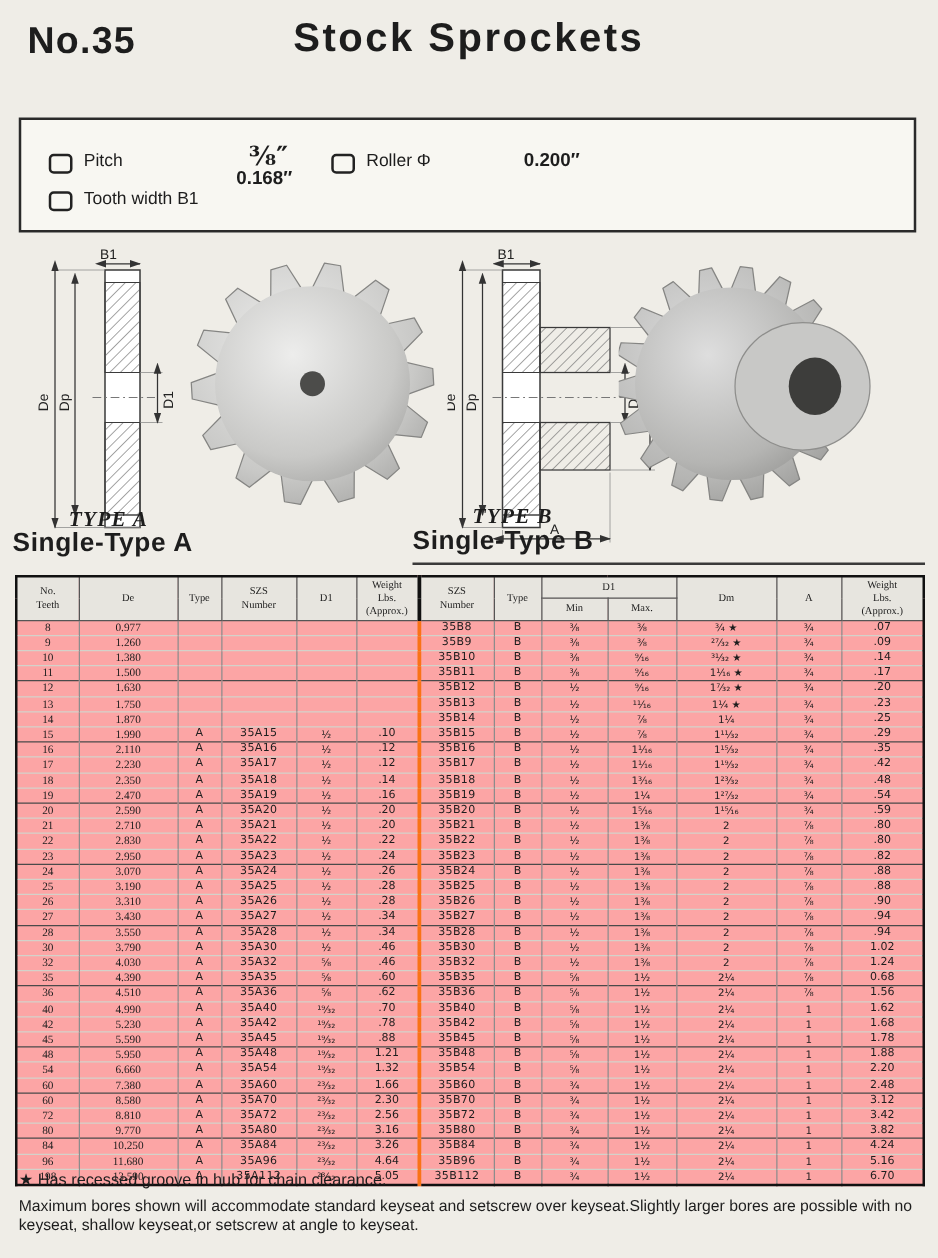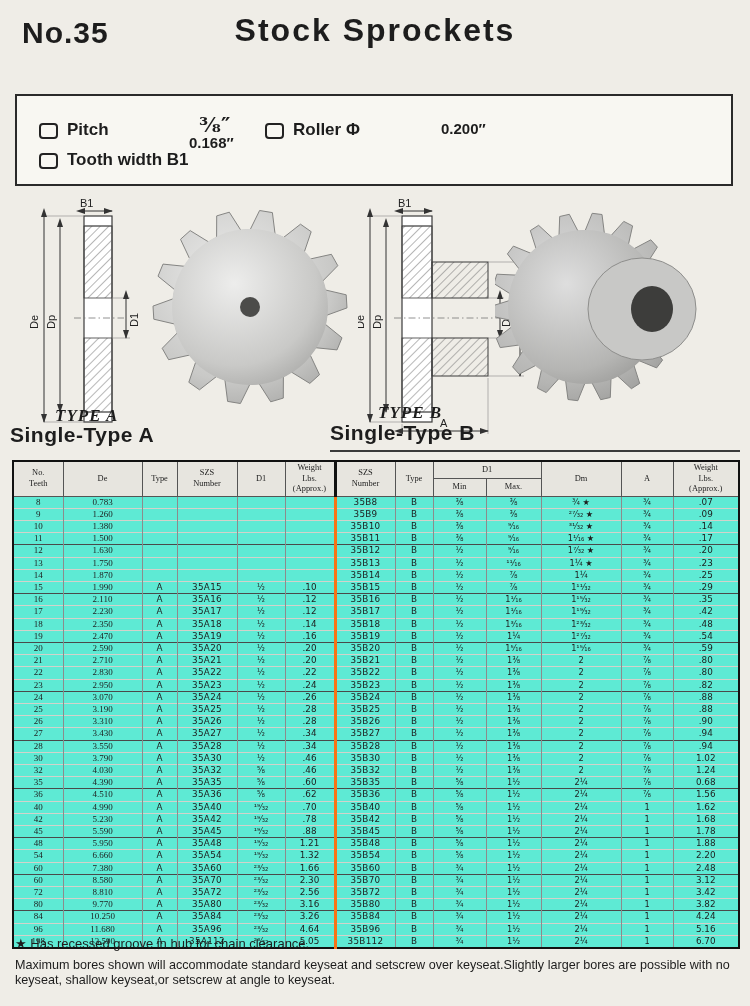--- a/index.html
+++ b/index.html
@@ -2,29 +2,29 @@
 <html><head>
 <meta charset="utf-8">
 <style>
   html,body{margin:0;padding:0;}
   body{width:750px;height:1006px;position:relative;background:#efede7;font-family:"Liberation Sans",sans-serif;color:#1d1d1d;overflow:hidden;}
   .abs{position:absolute;}
   #hdr-code{left:22px;top:16px;font-size:30px;font-weight:bold;letter-spacing:1px;}
   #hdr-title{left:170px;top:12px;width:410px;text-align:center;font-size:32px;font-weight:bold;letter-spacing:2px;}
   #spec-box{left:15px;top:94px;width:714px;height:88px;border:2px solid #2a2a2a;background:#f8f7f2;}
   .cbx{position:absolute;width:15px;height:12px;border:2px solid #222;border-radius:4px;background:transparent;}
-  .spec-label{position:absolute;font-size:17px;font-weight:bold;}
+  .spec-label{position:absolute;font-size:14px;font-weight:normal;}
   .spec-val{position:absolute;font-size:15px;font-weight:bold;}
   .spec-frac{position:absolute;font-size:21px;font-weight:bold;font-family:"DejaVu Serif",serif;}
   .caption-type{position:absolute;font-family:"Liberation Serif",serif;font-style:italic;font-weight:bold;font-size:17px;letter-spacing:1px;}
   .caption-single{position:absolute;font-family:Liberation Sans, sans-serif;font-weight:bold;font-size:21px;letter-spacing:0.5px;}
   #rule-b{left:330px;top:450px;width:410px;height:2px;background:#3a3a3a;}
   
   #tbl-wrap{left:12px;top:460px;width:726px;}
-  table{border-collapse:collapse;table-layout:fixed;width:726px;background:#5eead4;}
+  table{border-collapse:collapse;table-layout:fixed;width:726px;background:#fca5a5;}
   th{background:#e7e5df;border:1px solid #555;font-family:"Liberation Serif","DejaVu Serif",serif;font-weight:normal;font-size:8.4px;line-height:1.25;white-space:pre-line;padding:1px 0;}
   td{border-left:1px solid #8c8c8c;border-right:1px solid #8c8c8c;border-top:1px solid #d3d2ca;padding:0;text-align:center;font-size:8.8px;line-height:11.2px;height:11.2px;font-family:"DejaVu Sans",sans-serif;overflow:hidden;}
   tr.group-start td{border-top:1.5px solid #4a4a4a;}
   td.c0,td.c1{font-family:"Liberation Serif","DejaVu Serif",serif;font-size:9px;}
   td.c4,td.c8,td.c9,td.c10,td.c11{font-size:8.2px;}
   td.c3,td.c6{letter-spacing:0.3px;}
   td.c6{border-left:3px solid #f97316;}
   th.bdiv{border-left:3px solid #111;}
   table{border:2px solid #111;}
   
@@ -37,21 +37,21 @@
 
 <div class="abs" id="hdr-code">No.35</div>
 <div class="abs" id="hdr-title">Stock Sprockets</div>
 
 <div class="abs" id="spec-box">
   <span class="cbx" style="left:22px;top:27px;"></span>
   <span class="spec-label" style="left:50px;top:24px;">Pitch</span>
   <span class="spec-frac" style="left:182px;top:16px;">³⁄₈″</span>
   <span class="cbx" style="left:248px;top:27px;"></span>
   <span class="spec-label" style="left:276px;top:24px;">Roller Φ</span>
-  <span class="spec-val" style="left:424px;top:24px;">0.200″</span>
+  <span class="spec-val" style="left:402px;top:24px;">0.200″</span>
   <span class="cbx" style="left:22px;top:57px;"></span>
   <span class="spec-label" style="left:50px;top:54px;">Tooth width B1</span>
   <span class="spec-val" style="left:172px;top:38px;">0.168″</span>
 </div>
 
 <svg class="abs" style="left:28px;top:196px;" width="150" height="245" viewBox="0 0 150 245">
   <defs>
     <pattern id="hat" width="6" height="6" patternUnits="userSpaceOnUse" patternTransform="rotate(45)">
       <line x1="0" y1="0" x2="0" y2="6" stroke="#6f6f6f" stroke-width="1"></line>
     </pattern>
@@ -190,21 +190,21 @@
 (Approx.)</th>
     </tr>
     <tr>
       <th>Min</th>
       <th>Max.</th>
     </tr>
   </thead>
   <tbody>
         <tr>
           <td class="c0">8</td>
-          <td class="c1">0.783</td>
+          <td class="c1">0.977</td>
           <td class="c2"></td>
           <td class="c3"></td>
           <td class="c4"></td>
           <td class="c5"></td>
           <td class="c6">35B8</td>
           <td class="c7">B</td>
           <td class="c8">⅜</td>
           <td class="c9">⅜</td>
           <td class="c10">¾ ★</td>
           <td class="c11">¾</td>

